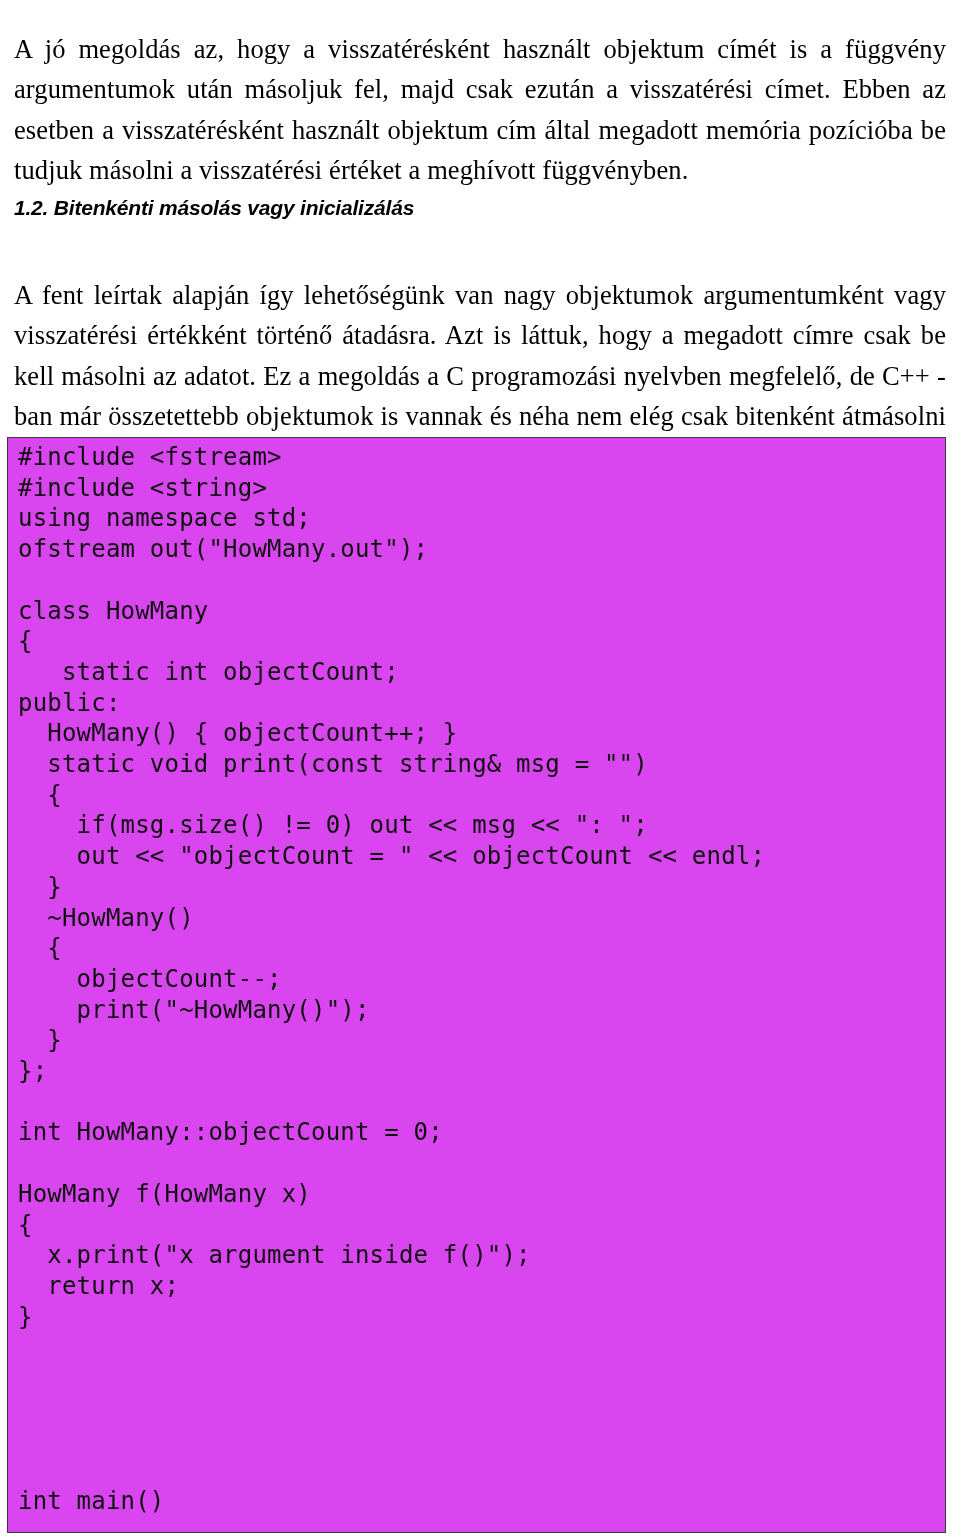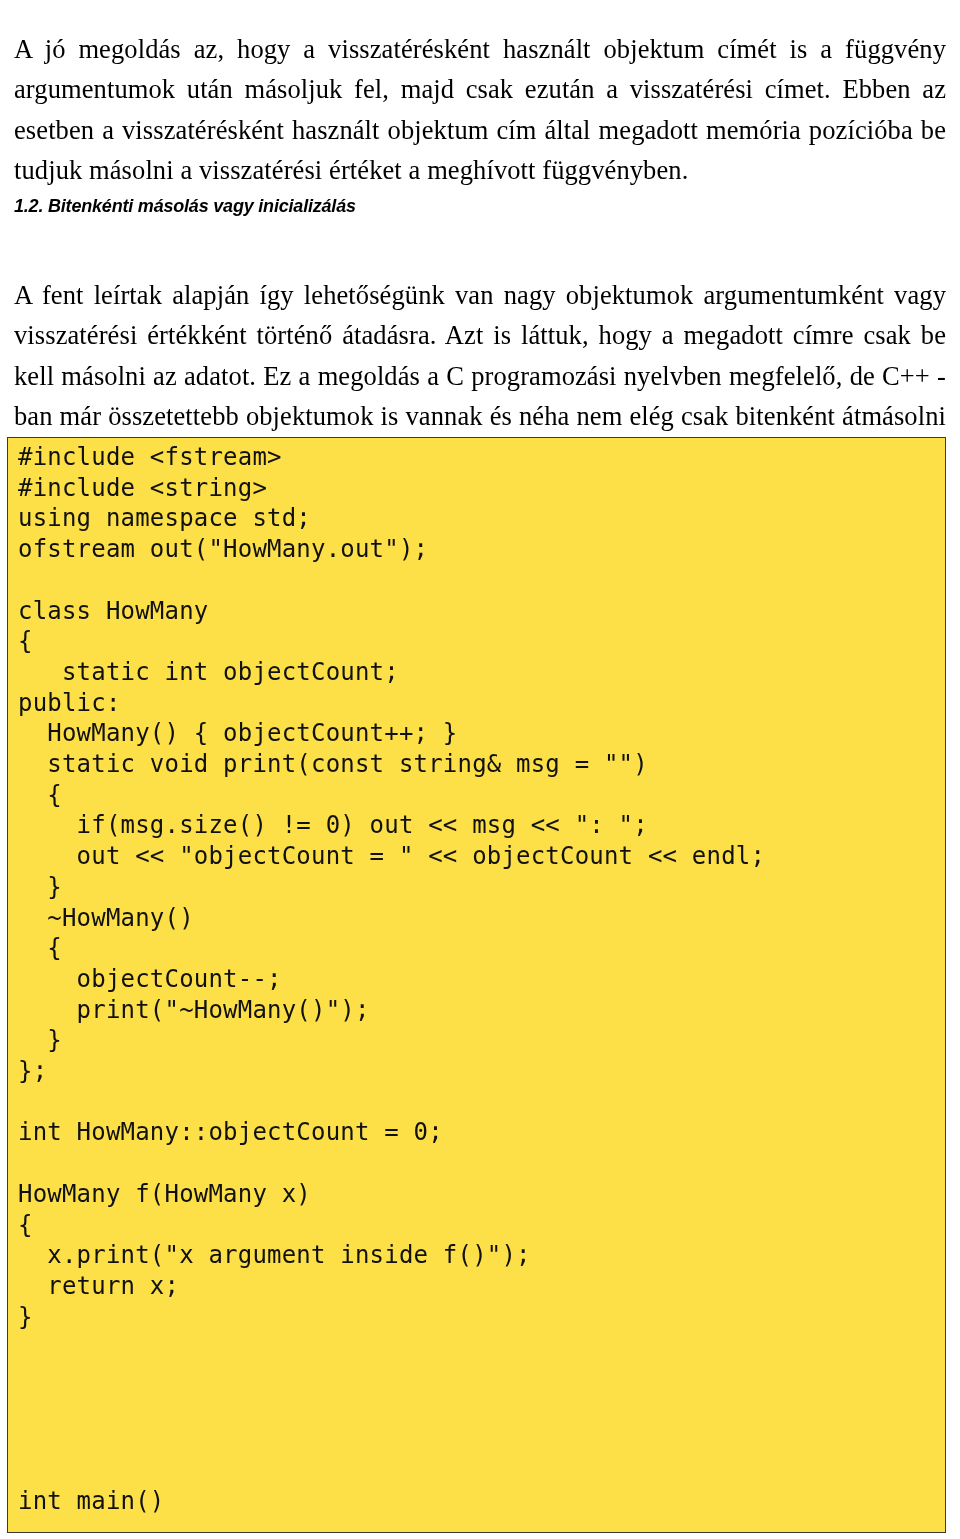--- a/index.html
+++ b/index.html
@@ -44,36 +44,36 @@
 
   
   .heading {
     position: absolute;
     left: 14px;
     top: 174px;
     width: 800px;
     font-family: "Liberation Sans", "DejaVu Sans", sans-serif;
     font-weight: bold;
     font-style: italic;
-    font-size: 18px;
+    font-size: 21px;
     line-height: 34px;
     letter-spacing: -0.2px;
     white-space: nowrap;
   }
 
   
   .code-box {
     position: absolute;
     left: 7px;
     top: 437px;
     width: 939px;
     height: 1096px;
     box-sizing: border-box;
     border: 1.5px solid #3a3a3a;
-    background: #fde047;
+    background: #d946ef;
     overflow: hidden;
   }
   .code-text {
     position: absolute;
     left: 10px;
     top: 4px;
     margin: 0;
     font-family: "DejaVu Sans Mono", "Liberation Mono", monospace;
     font-size: 24px;
     line-height: 30.7px;

